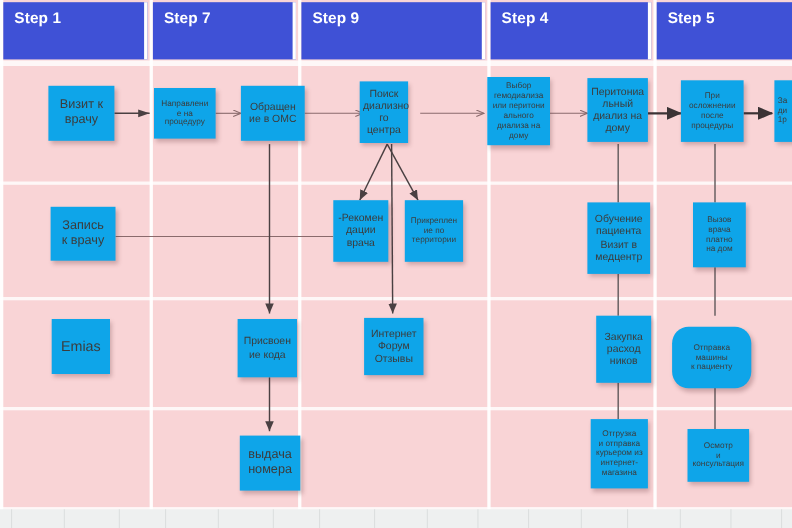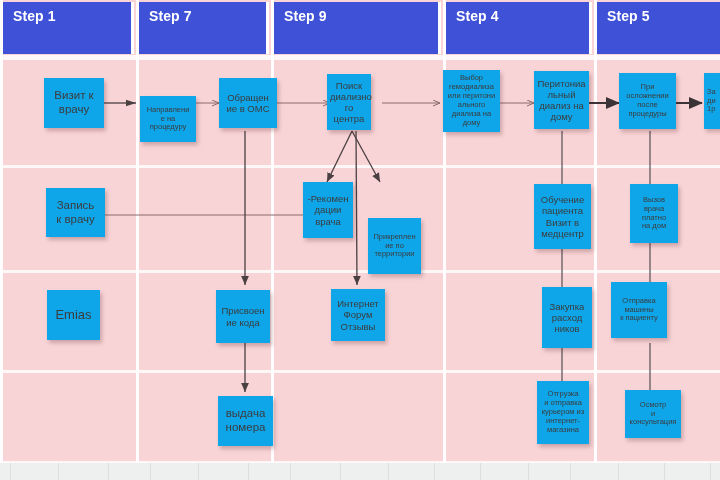--- a/index.html
+++ b/index.html
@@ -128,21 +128,21 @@
 
     <line x1="650" y1="131" x2="650" y2="184" class="w-grey"></line>
     <line x1="650" y1="243" x2="650" y2="287" class="w-grey"></line>
     <line x1="650" y1="343" x2="650" y2="390" class="w-grey"></line>
   </svg>
 
   <div class="card lg" style="left:44px;top:78px;width:60px;height:50px;">
     <span class="txt">Визит к
 врачу</span>
   </div>
-  <div class="card sm" style="left:140px;top:80px;width:56px;height:46px;margin-top:16px;">
+  <div class="card sm" style="left:140px;top:80px;width:56px;height:46px;">
     <span class="txt">Направлени
 е на
 процедуру</span>
   </div>
   <div class="card md" style="left:219px;top:78px;width:58px;height:50px;">
     <span class="txt">Обращен
 ие в ОМС</span>
   </div>
   <div class="card md" style="left:327px;top:74px;width:44px;height:56px;">
     <span class="txt">Поиск
@@ -177,21 +177,21 @@
 
   <div class="card lg" style="left:46px;top:188px;width:59px;height:49px;">
     <span class="txt">Запись
 к врачу</span>
   </div>
   <div class="card md" style="left:303px;top:182px;width:50px;height:56px;">
     <span class="txt">-Рекомен
 дации
 врача</span>
   </div>
-  <div class="card sm" style="left:368px;top:182px;width:53px;height:56px;margin-top:36px;">
+  <div class="card sm" style="left:368px;top:182px;width:53px;height:56px;">
     <span class="txt">Прикреплен
 ие по
 территории</span>
   </div>
   <div class="card md" style="left:534px;top:184px;width:57px;height:65px;">
     <span class="txt">Обучение
 пациента
 Визит в
 медцентр</span>
   </div>
@@ -212,21 +212,21 @@
   <div class="card md" style="left:331px;top:289px;width:54px;height:52px;justify-content:center;">
     <span class="txt">Интернет
 Форум
 Отзывы</span>
   </div>
   <div class="card md" style="left:542px;top:287px;width:50px;height:61px;">
     <span class="txt">Закупка
 расход
 ников</span>
   </div>
-  <div class="card sm" style="left:611px;top:282px;width:56px;height:56px;">
+  <div class="card sm" style="left:611px;top:297px;width:72px;height:56px;border-radius:15px;">
     <span class="txt">Отправка
 машины
 к пациенту</span>
   </div>
 
   <div class="card lg" style="left:218px;top:396px;width:55px;height:50px;">
     <span class="txt">выдача
 номера</span>
   </div>
   <div class="card sm" style="left:537px;top:381px;width:52px;height:63px;align-items:center;">

